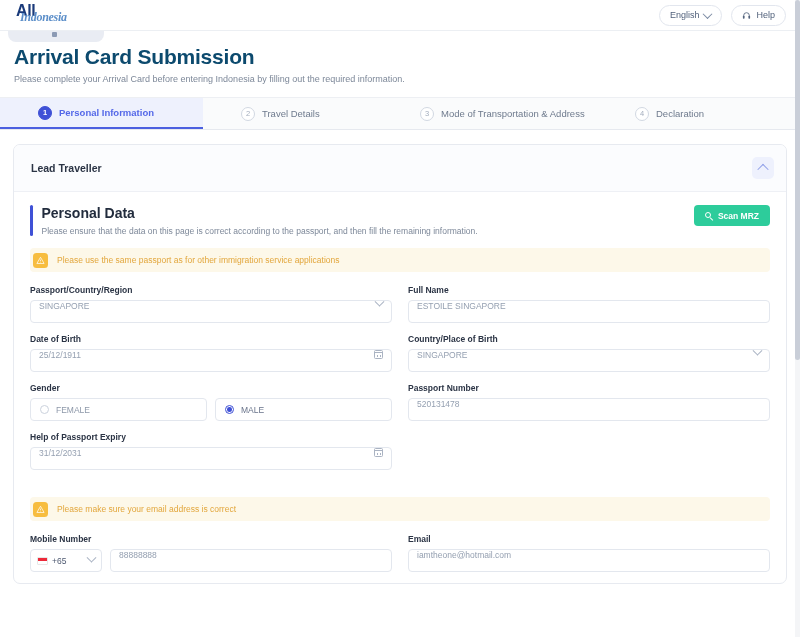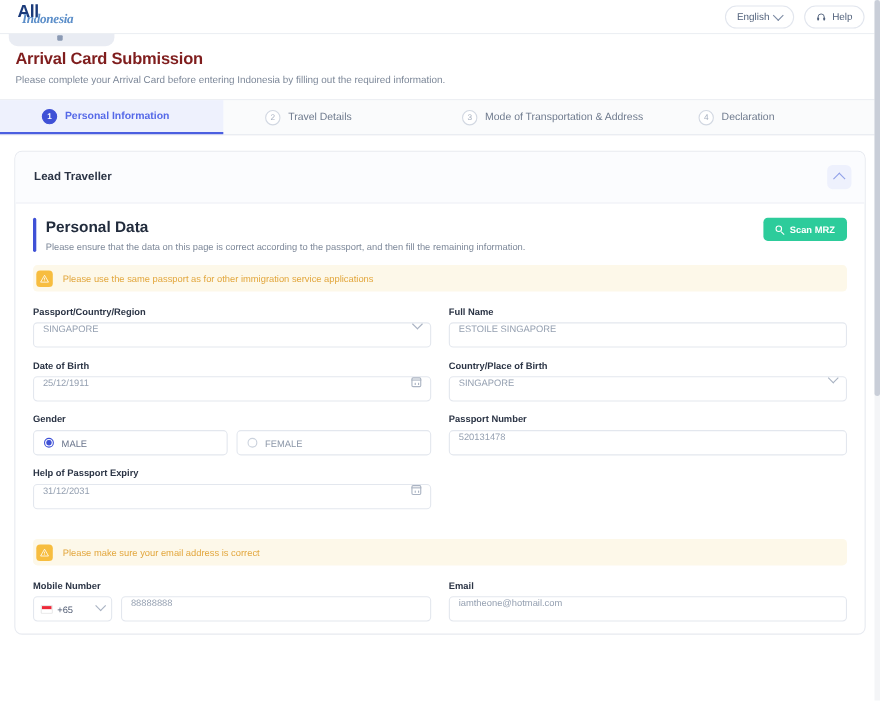--- a/index.html
+++ b/index.html
@@ -51,21 +51,21 @@
     width: 96px; height: 11px;
     background:#e9ecf3; border-radius: 0 0 8px 8px;
   }
   .backchip .dot {
     position:absolute; left:44px; top:1px; width:5px; height:5px;
     background:#8b9ab4; border-radius:1px;
   }
 
   
   .titlewrap { padding: 14px 14px 0 14px; }
-  .ptitle { font-size: 15px; font-weight: 700; color:#7f1d1d; letter-spacing:-0.2px; }
+  .ptitle { font-size: 21px; font-weight: 700; color:#0c4a6e; letter-spacing:-0.2px; }
   .psub { font-size: 9px; color:#7d8899; margin-top:5px; }
 
   
   .steps {
     margin-top: 13px;
     display:flex;
     background:#fafbfc;
     border-top:1px solid #edeff3;
     border-bottom:1px solid #e6e9ef;
     height: 33px;
@@ -307,27 +307,27 @@
           <div class="field">
             <label class="lbl">Date of Birth</label>
             <div class="inp">
               <span class="v">25/12/1911</span>
               <span class="cal"></span>
             </div>
           </div>
           <div class="field">
             <label class="lbl">Gender</label>
             <div class="radios">
+              <div class="radio">
+                <span class="rc"></span>
+                <span>FEMALE</span>
+              </div>
               <div class="radio on">
                 <span class="rc"></span>
                 <span>MALE</span>
-              </div>
-              <div class="radio">
-                <span class="rc"></span>
-                <span>FEMALE</span>
               </div>
             </div>
           </div>
           <div class="field">
             <label class="lbl">Help of Passport Expiry</label>
             <div class="inp">
               <span class="v">31/12/2031</span>
               <span class="cal"></span>
             </div>
           </div>

